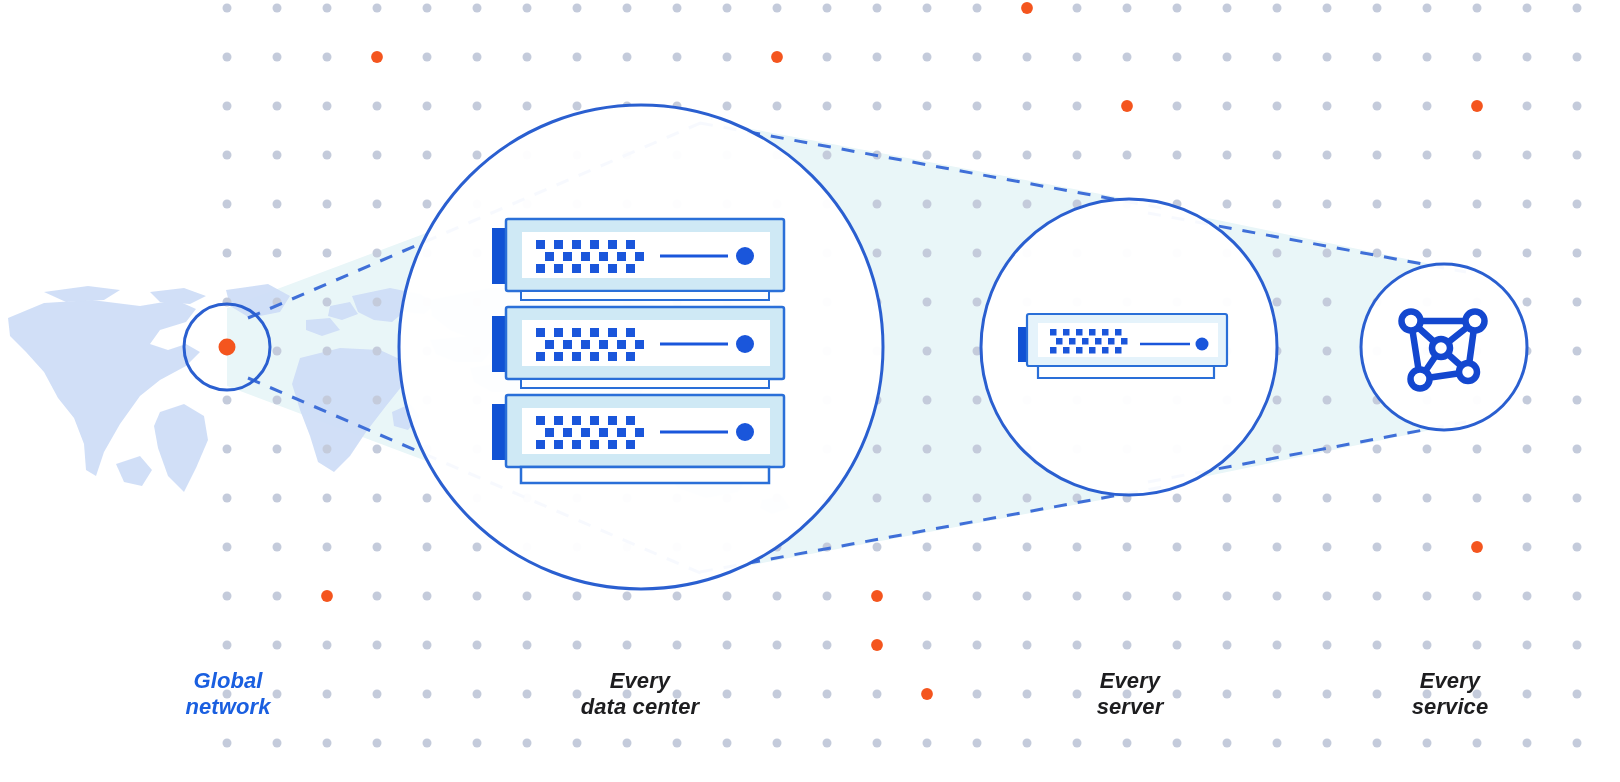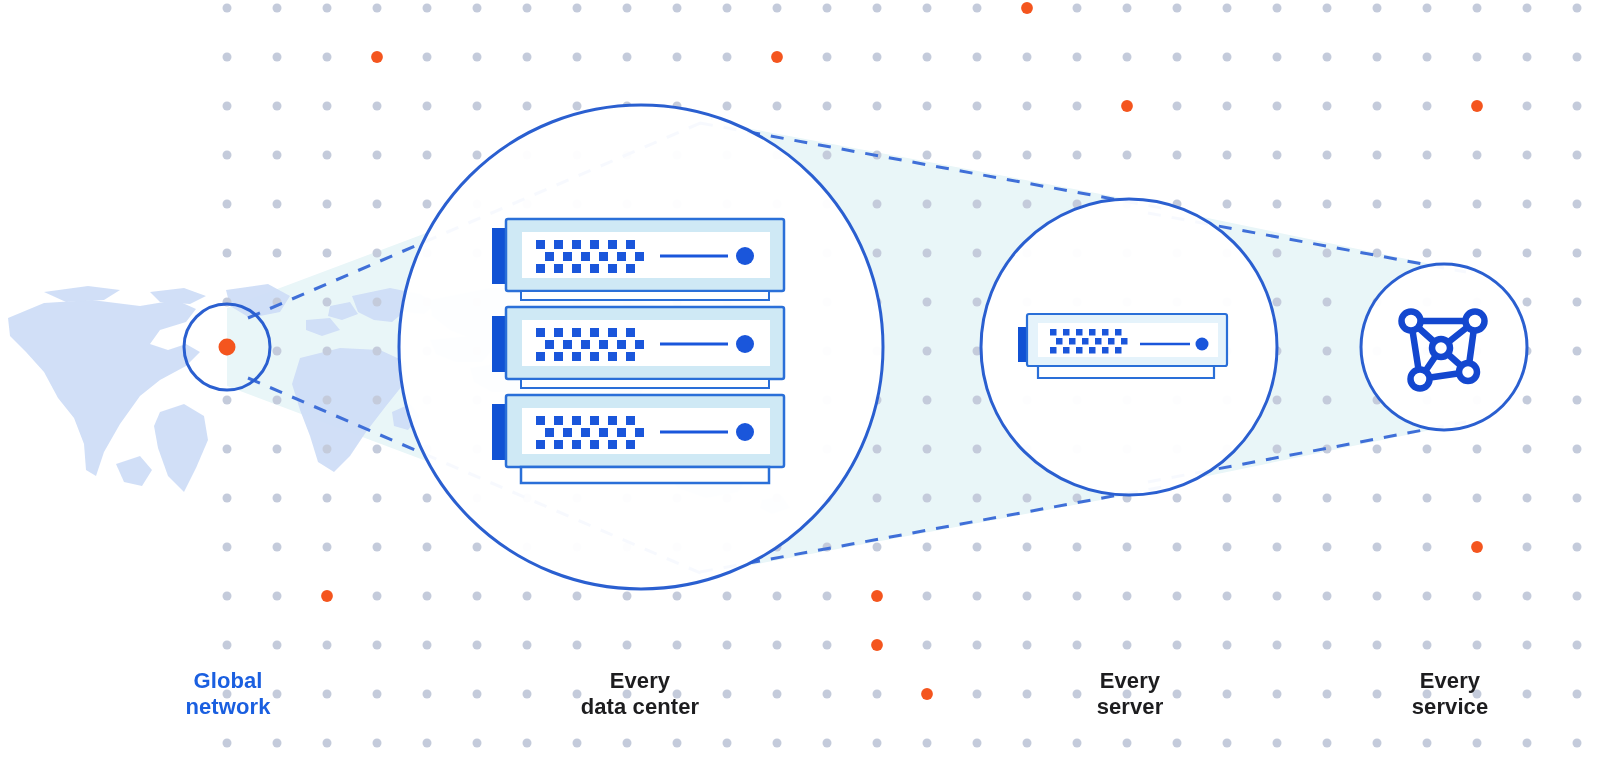--- a/index.html
+++ b/index.html
@@ -15,20 +15,21 @@
   #stage svg{display:block;}
   .lbl{
     position:absolute;
     text-align:center;
     font-size:22px;
     line-height:26px;
     font-weight:700;
     color:#1d1d1f;
     letter-spacing:0.1px;
     white-space:pre-line;
+    font-style:italic;
   }
   .lbl.accent{color:#1a56db;}
   #lbl-global{left:128px;top:668px;width:200px;color:#1a5fe0;}
   #lbl-dc{left:540px;top:668px;width:200px;}
   #lbl-srv{left:1030px;top:668px;width:200px;}
   #lbl-svc{left:1350px;top:668px;width:200px;}
 </style>
 </head>
 <body>
 

